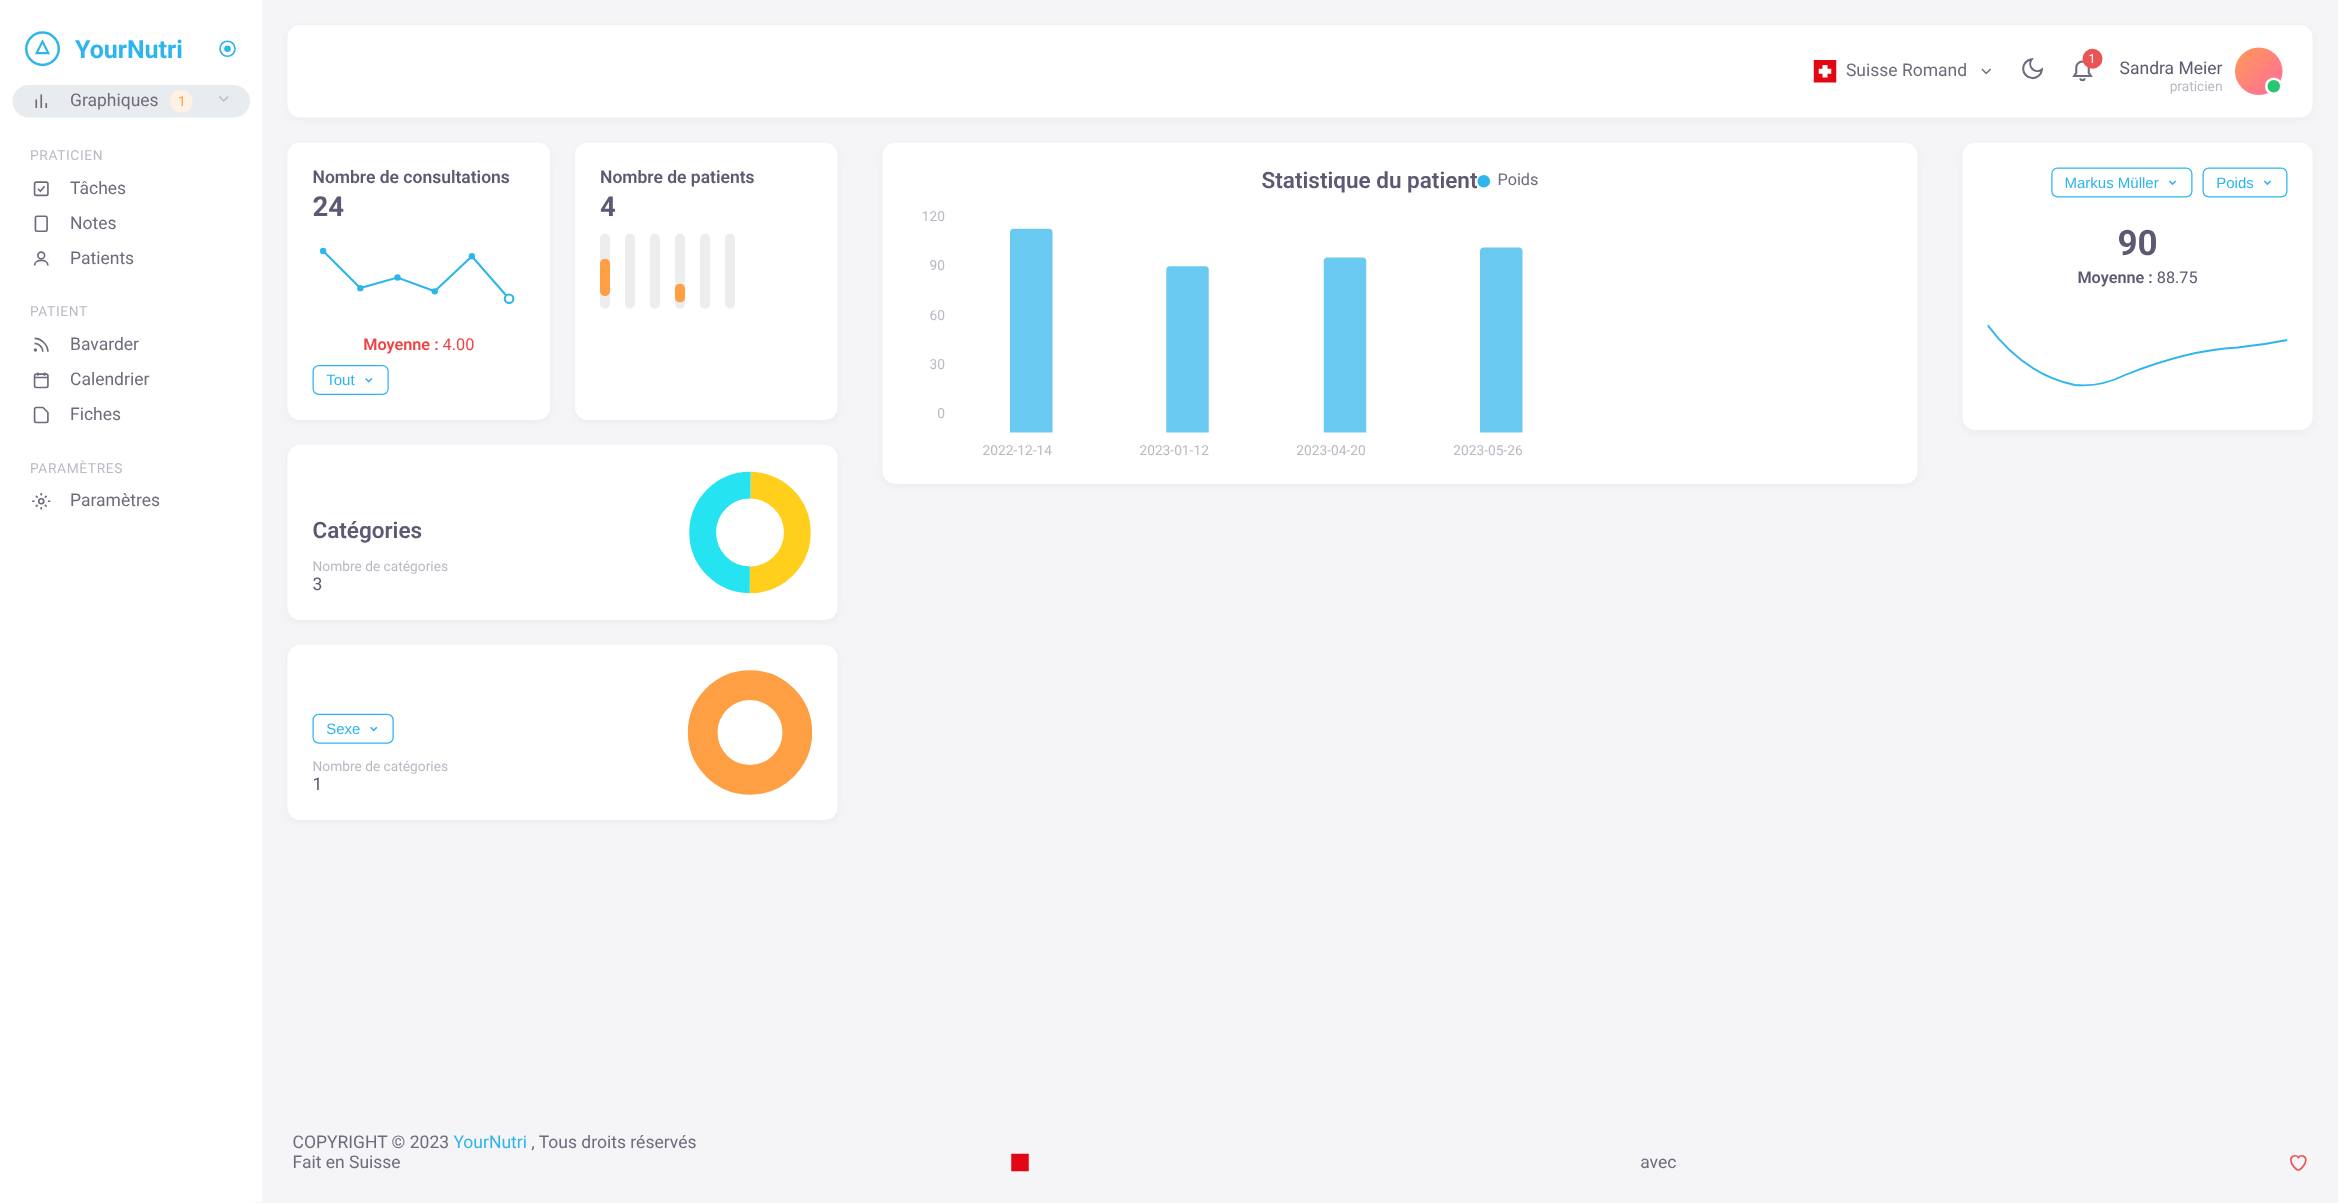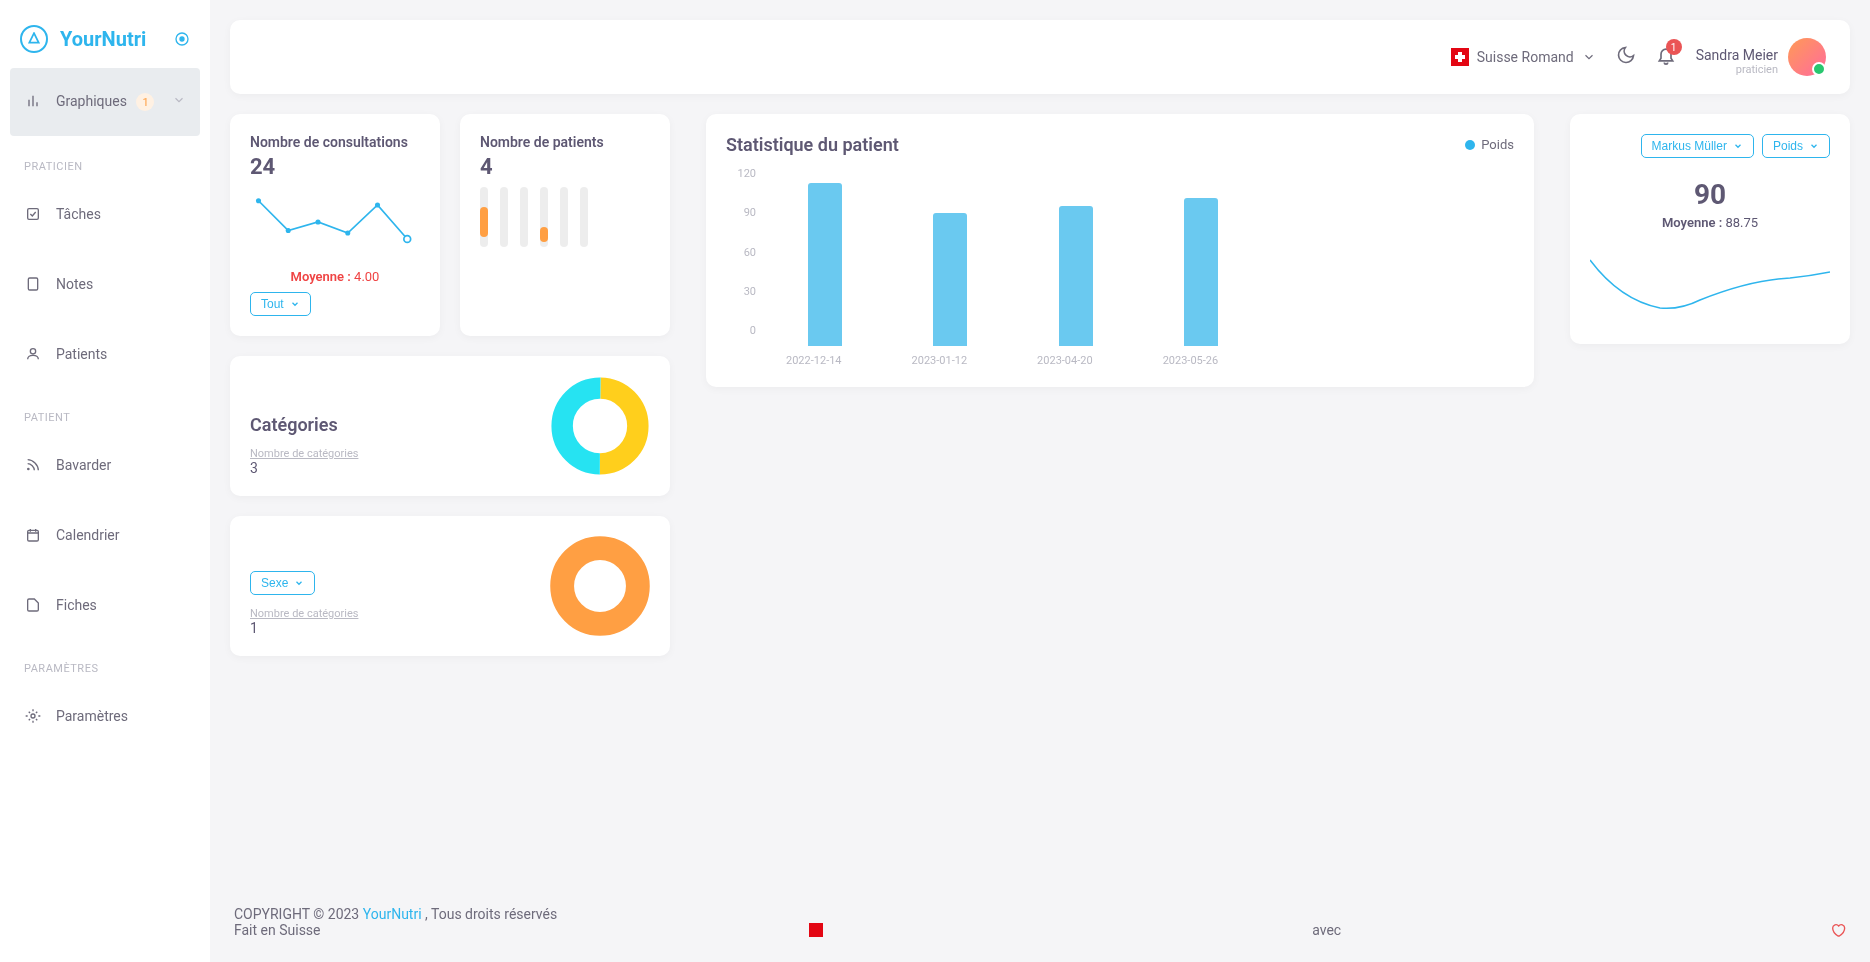--- a/index.html
+++ b/index.html
@@ -5,21 +5,21 @@
 * { margin: 0; padding: 0; box-sizing: border-box; }
 body { font-family: -apple-system, BlinkMacSystemFont, 'Segoe UI', Roboto, sans-serif; background: #f5f5f7; color: #4b4b5a; }
 .layout { display: flex; min-height: 100vh; }
 
 
 .sidebar { width: 210px; background: #fff; padding: 20px 10px; flex-shrink: 0; }
 .logo { display: flex; align-items: center; justify-content: space-between; padding: 5px 10px 15px; }
 .logo-left { display:flex; align-items:center; gap:12px; }
 .logo-icon { width: 28px; height:28px; border-radius:50%; border:2px solid #2eb5ed; display:flex; align-items:center; justify-content:center; color:#2eb5ed; }
 .logo-text { font-size: 20px; font-weight: 700; color:#2eb5ed; }
-.nav-item { display:flex; align-items:flex-start; padding:25px 14px; border-radius:4px; color:#6e6b7b; font-size:14px; cursor:pointer; margin-bottom:4px; }
+.nav-item { display:flex; align-items:center; padding:4px 14px; border-radius:16px; color:#6e6b7b; font-size:14px; cursor:pointer; margin-bottom:4px; }
 .nav-item .icon { width:18px; margin-right:14px; display:flex; align-items:center; justify-content:center; }
 .nav-item.active { background: #e9ecef; }
 .nav-item.highlight { background: linear-gradient(90deg,#2eb5ed,#5ccbf5); color:#fff; box-shadow:0 4px 10px rgba(46,181,237,0.3); }
 .nav-item .badge { background:#fff1e3; color:#ff9f43; border-radius:10px; min-width:18px; height:18px; font-size:11px; display:flex; align-items:center; justify-content:center; margin-left:auto; margin-right:8px; }
 .nav-section { font-size:11px; letter-spacing:0.5px; color:#b9b9c3; padding:20px 14px 8px; }
 .chevron { margin-left:auto; color:#b9b9c3; }
 
 
 .main { flex:1; padding:20px; display:flex; flex-direction:column; }
 .topbar { background:#fff; border-radius:10px; padding:18px 24px; display:flex; align-items:center; justify-content:flex-end; gap:20px; box-shadow:0 2px 8px rgba(0,0,0,0.04); margin-bottom:20px; }
@@ -51,26 +51,26 @@
 
 .mini-line { width:100%; height:70px; }
 .mini-bars { display:flex; gap:12px; align-items:flex-end; height:60px; padding-top:4px; }
 .mini-bar { width:8px; border-radius:4px; background:#ededed; position:relative; }
 .mini-bar .fill { position:absolute; left:0; right:0; border-radius:4px; }
 
 
 .cat-card { display:flex; align-items:flex-end; justify-content:space-between; }
 .cat-left { flex:1; }
 .cat-title { font-size:18px; font-weight:600; color:#5e5873; margin-bottom:12px; }
-.cat-sub { font-size:11px; color:#b9b9c3;text-decoration:underline; }
+.cat-sub { font-size:11px; color:#b9b9c3; }
 .cat-num { font-size:14px; color:#5e5873; }
 .donut { width:100px; height:100px; }
 
 
-.big-header { display:flex; justify-content:space-between; align-items:center; margin-bottom:12px; }
+.big-header { display:flex; justify-content:center; align-items:center; margin-bottom:12px; }
 .big-title { font-size:18px; font-weight:600; color:#5e5873; }
 .legend { display:flex; align-items:center; gap:6px; font-size:13px; color:#6e6b7b; }
 .legend-dot { width:10px; height:10px; border-radius:50%; background:#2eb5ed; }
 .barchart { position:relative; }
 .y-axis { position:absolute; left:0; top:0; bottom:30px; display:flex; flex-direction:column; justify-content:space-between; font-size:11px; color:#b9b9c3; text-align:right; width:30px; }
 .bars-area { margin-left:40px; height:200px; display:flex; align-items:flex-end; gap:70px; position:relative; padding:0 20px; }
 .bar-col { display:flex; flex-direction:column; align-items:flex-end; }
 .bar { width:34px; background:#6ac9f0; border-radius:3px 3px 0 0; }
 .bar-label { font-size:11px; color:#b9b9c3; margin-top:8px; }
 

